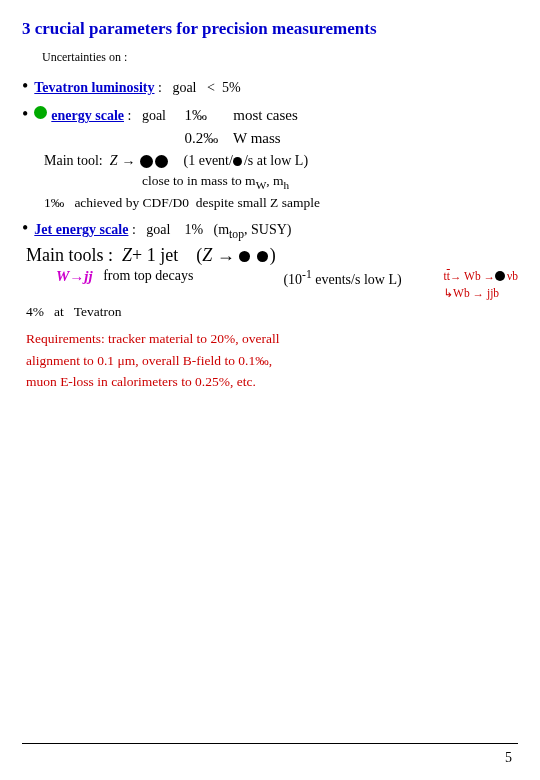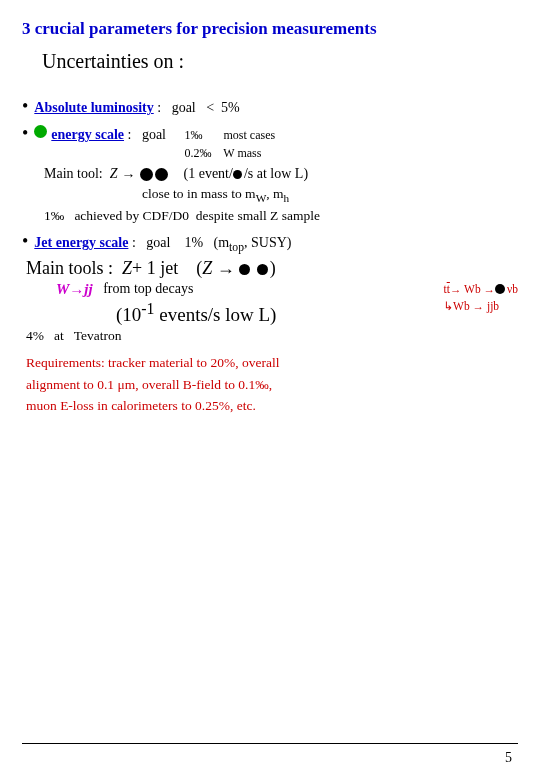--- a/index.html
+++ b/index.html
@@ -21,22 +21,22 @@
     }
     .title {
       font-size: 17px;
       font-weight: bold;
       color: #0000cc;
       margin-bottom: 10px;
       line-height: 1.3;
     }
     .uncertainties {
       margin-left: 20px;
-      margin-bottom: 24px;
-      font-size: 20px;
+      margin-bottom: 12px;
+      font-size: 12px;
     }
     .bullet-section {
       margin-bottom: 8px;
     }
     .bullet-row {
       display: flex;
       align-items: baseline;
       margin-bottom: 4px;
     }
     .bullet {
@@ -175,37 +175,37 @@
     .energy-bullet-line {
       display: flex;
       align-items: baseline;
       flex-wrap: wrap;
     }
     .goal-values {
       display: inline-flex;
       flex-direction: column;
       align-items: flex-start;
       margin-left: 8px;
-      font-size: 12px;
+      font-size: 15px;
       line-height: 1.5;
     }
   </style>
 </head>
 <body>
 
 <div class="page">
 
   <div class="title">3 crucial parameters for precision measurements</div>
 
   <div class="uncertainties">Uncertainties on :</div>
 
   <div class="bullet-section">
     <div class="bullet-row">
       <span class="bullet">•</span>
-      <span class="underline-blue">Absolute luminosity</span>
+      <span class="underline-blue">Tevatron luminosity</span>
       <span>&nbsp;:&nbsp;&nbsp;&nbsp;</span>
       <span>goal &nbsp; &lt; &nbsp;5%</span>
     </div>
   </div>
 
   <div class="bullet-section">
     <div class="bullet-row energy-bullet-line">
       <span class="bullet">•</span>
       <span class="green-circle"></span>
       <span class="underline-blue">energy scale</span>
@@ -242,26 +242,26 @@
     <div class="main-tools-row">
       <span>Main tools :&nbsp;&nbsp;</span>
       <span class="italic-math">Z</span>
       <span> + 1 jet&nbsp;&nbsp;&nbsp;&nbsp;</span>
       <span>(<span class="italic-math">Z</span> →
         <span class="black-circle" style="display:inline-block;width:11px;height:11px;background:#000;border-radius:50%;vertical-align:middle;"></span>
         <span class="black-circle" style="display:inline-block;width:11px;height:11px;background:#000;border-radius:50%;vertical-align:middle;margin-right:2px;"></span>)
       </span>
     </div>
     <div style="display:flex; align-items:flex-start; margin-left:4px; margin-bottom:2px;">
-      <div style="display:flex; flex-direction:column; flex:1;">
+      <div style="display:flex; flex-direction:row; flex:1;">
         <div class="wjj-row">
           <span class="wjj-label">W→jj</span>
           <span>&nbsp;&nbsp; from top decays</span>
         </div>
-        <div style="margin-left:90px; font-size:19px;">
+        <div style="margin-left:90px; font-size:14px;">
           (10<sup>-1</sup> events/s low L)
         </div>
       </div>
       <div class="ttbar-section">
         <div class="ttbar-row">
           <span class="red-text">t</span>
             <span class="red-text" style="text-decoration:overline;">t</span>
           <span class="red-text"> → Wb → </span>
           <span class="black-circle" style="display:inline-block;width:10px;height:10px;background:#000;border-radius:50%;vertical-align:middle;"></span>
           <span class="red-text">νb</span>

